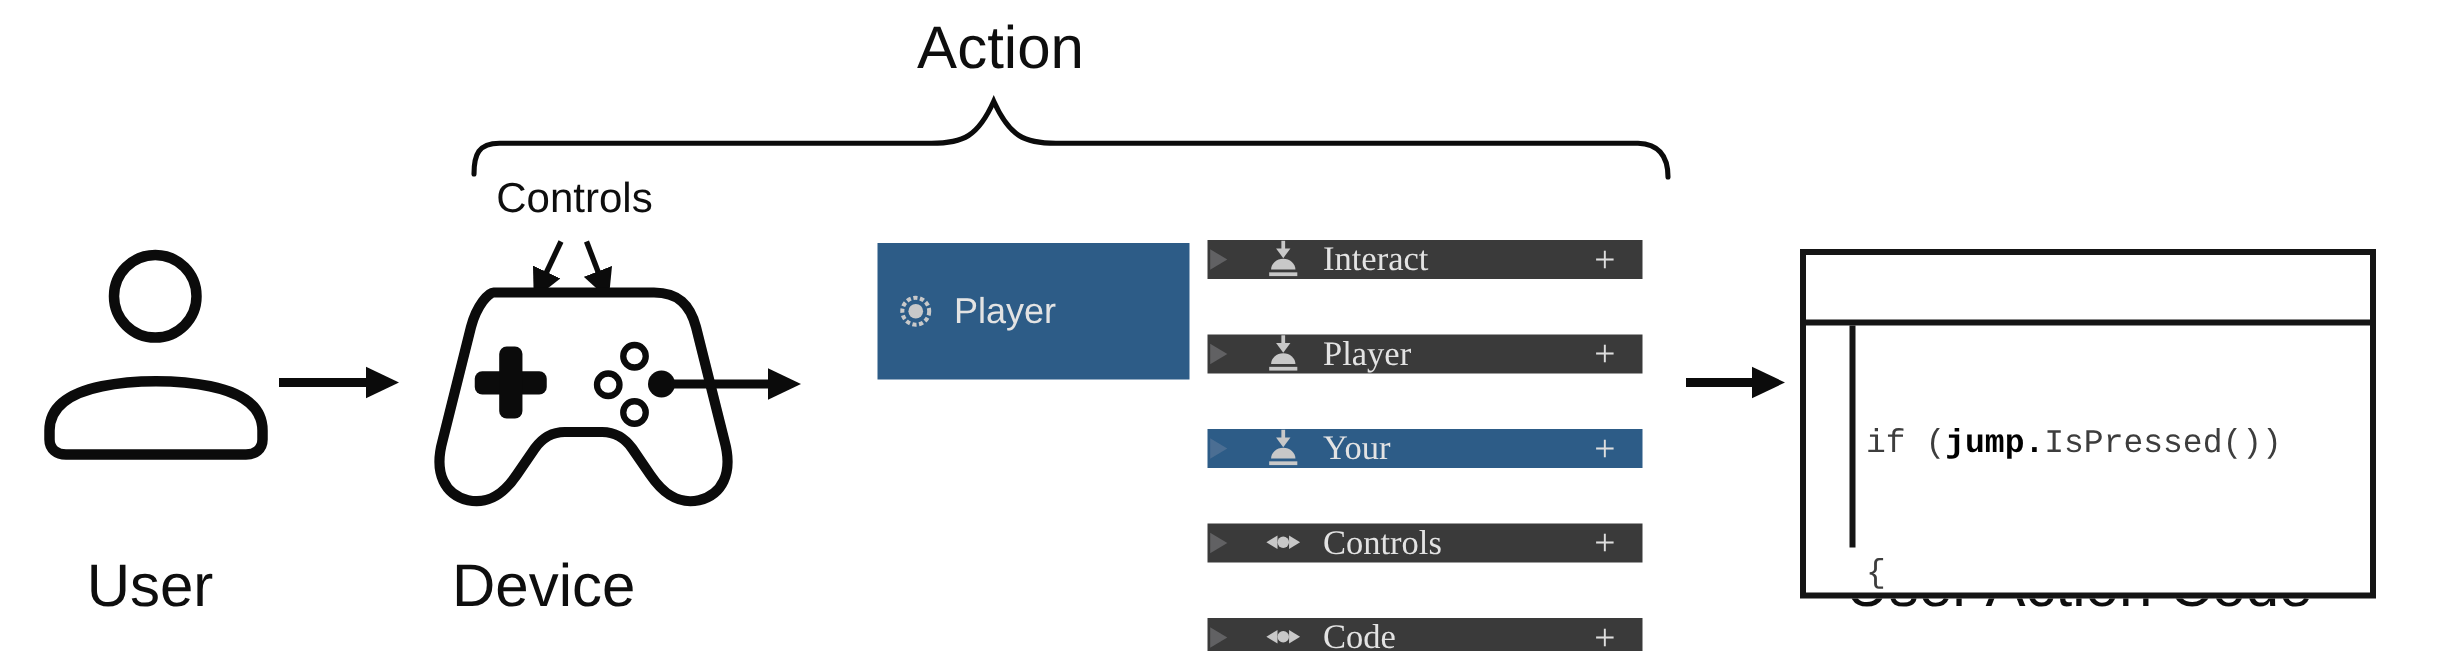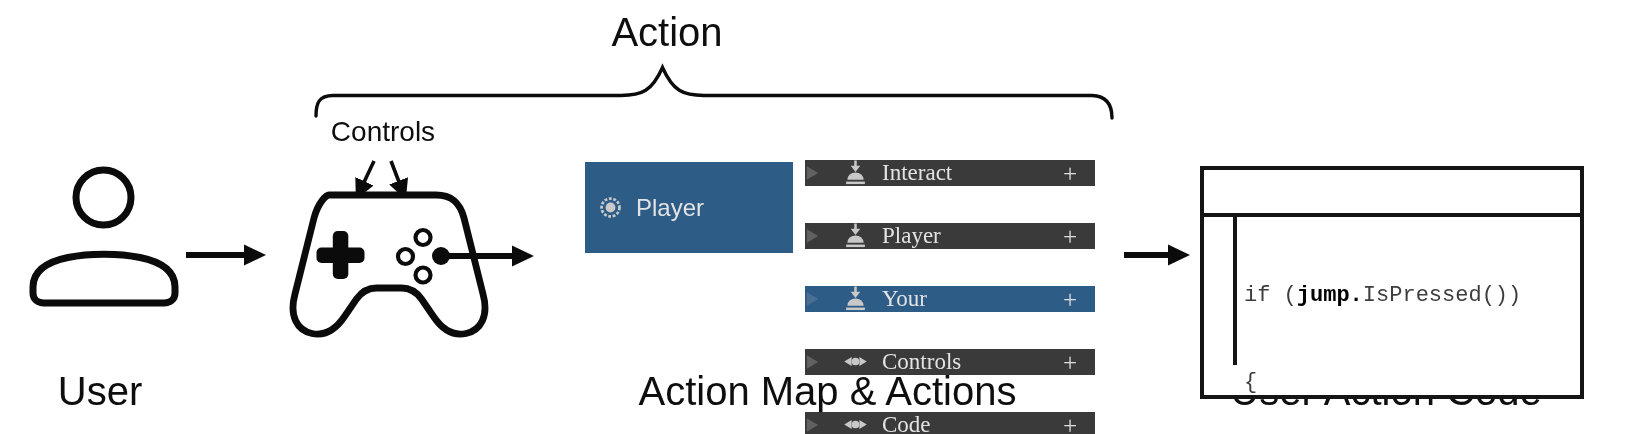--- a/index.html
+++ b/index.html
@@ -127,21 +127,21 @@
 
     <g>
       <line x1="1124" y1="255" x2="1170" y2="255" stroke="#0b0b0b" stroke-width="6"></line>
       <polygon points="1168,244.5 1190,255 1168,265.5" fill="#0b0b0b"></polygon>
     </g>
   </svg>
 
   <div class="lbl" style="left:537px; top:10px; width:260px;">Action</div>
   <div class="lbl small" style="left:303px; top:116px; width:160px;">Controls</div>
   <div class="lbl" style="left:25px; top:369px; width:150px;">User</div>
-  <div class="lbl" style="left:575px; top:369px; width:505px;">Action Map &amp; Actions</div>
+  <div class="lbl" style="left:280px; top:369px; width:165px;">Device</div>
   <div class="lbl" style="left:1180px; top:369px; width:412px;">User Action Code</div>
 
   <div class="panel maps-panel">
     <div class="row selected">
       <svg class="scheme">
           <use href="#sym-scheme"></use>
         </svg>
       <span>Player</span>
     </div>
   </div>

